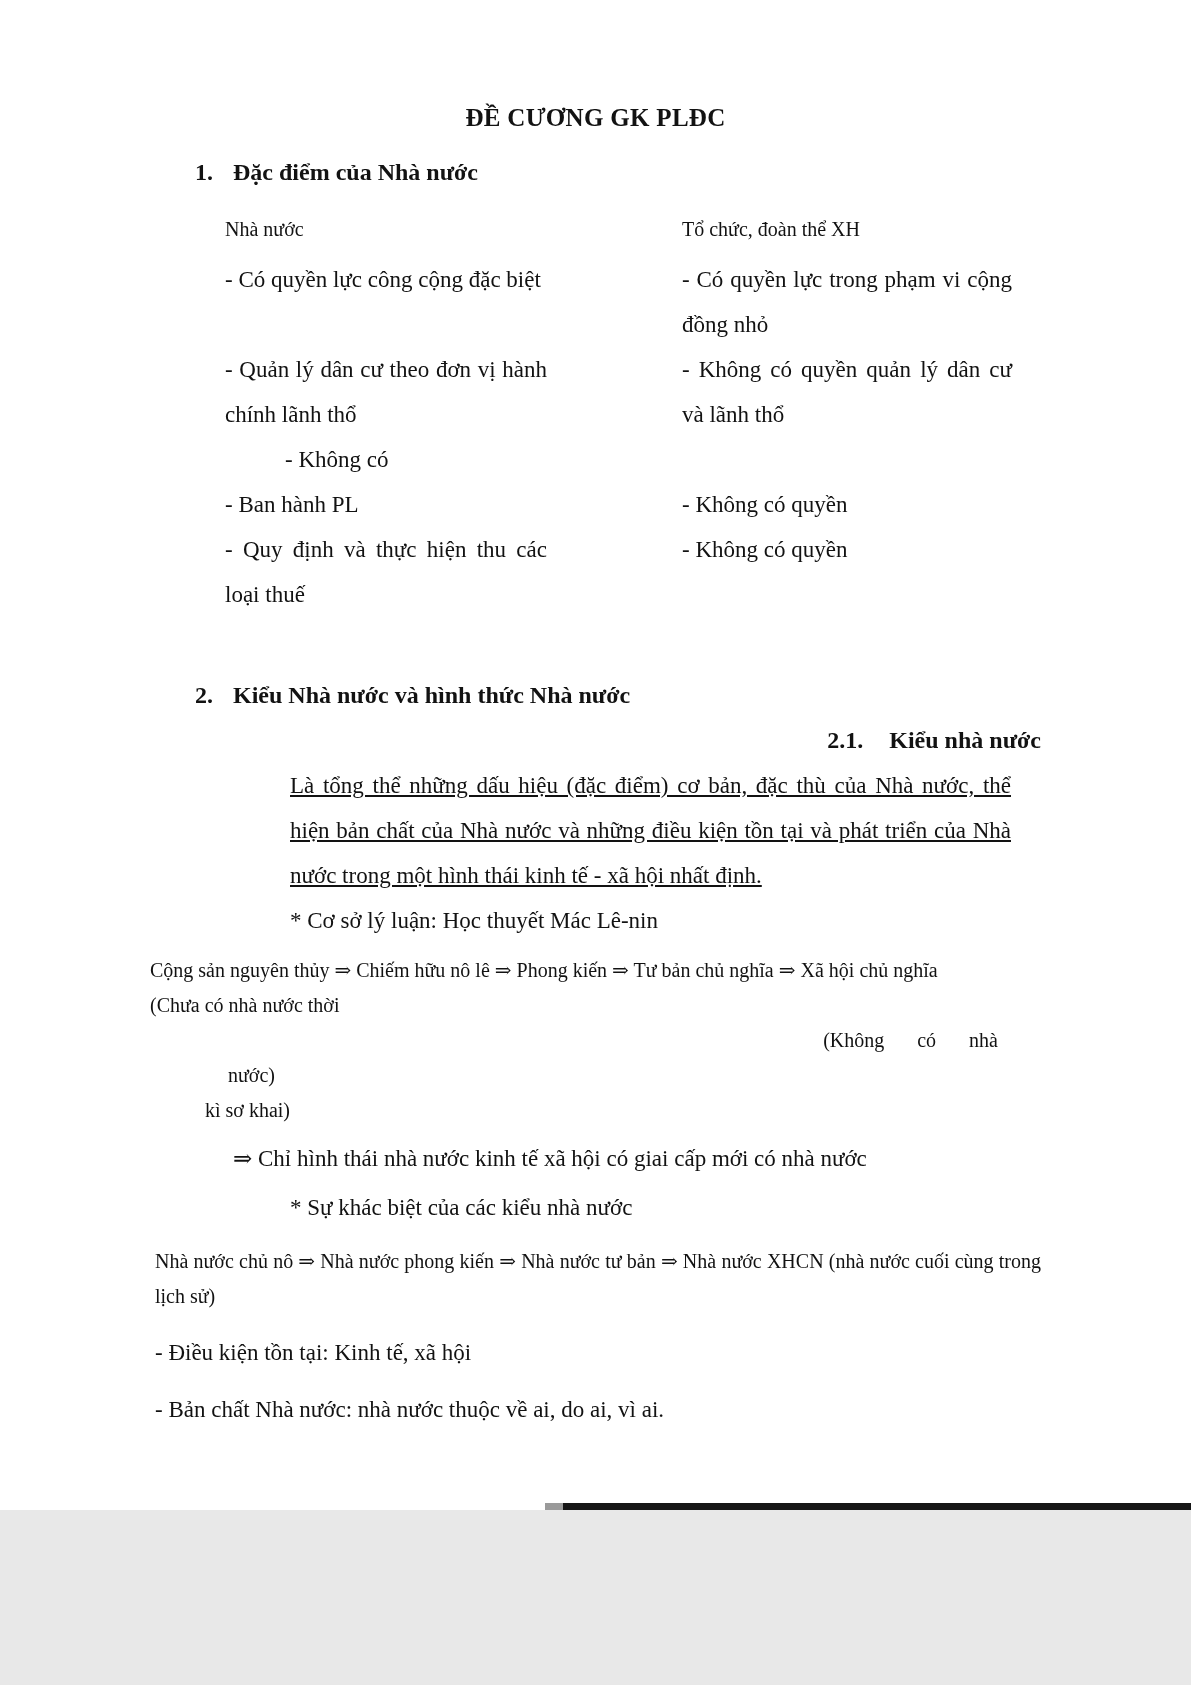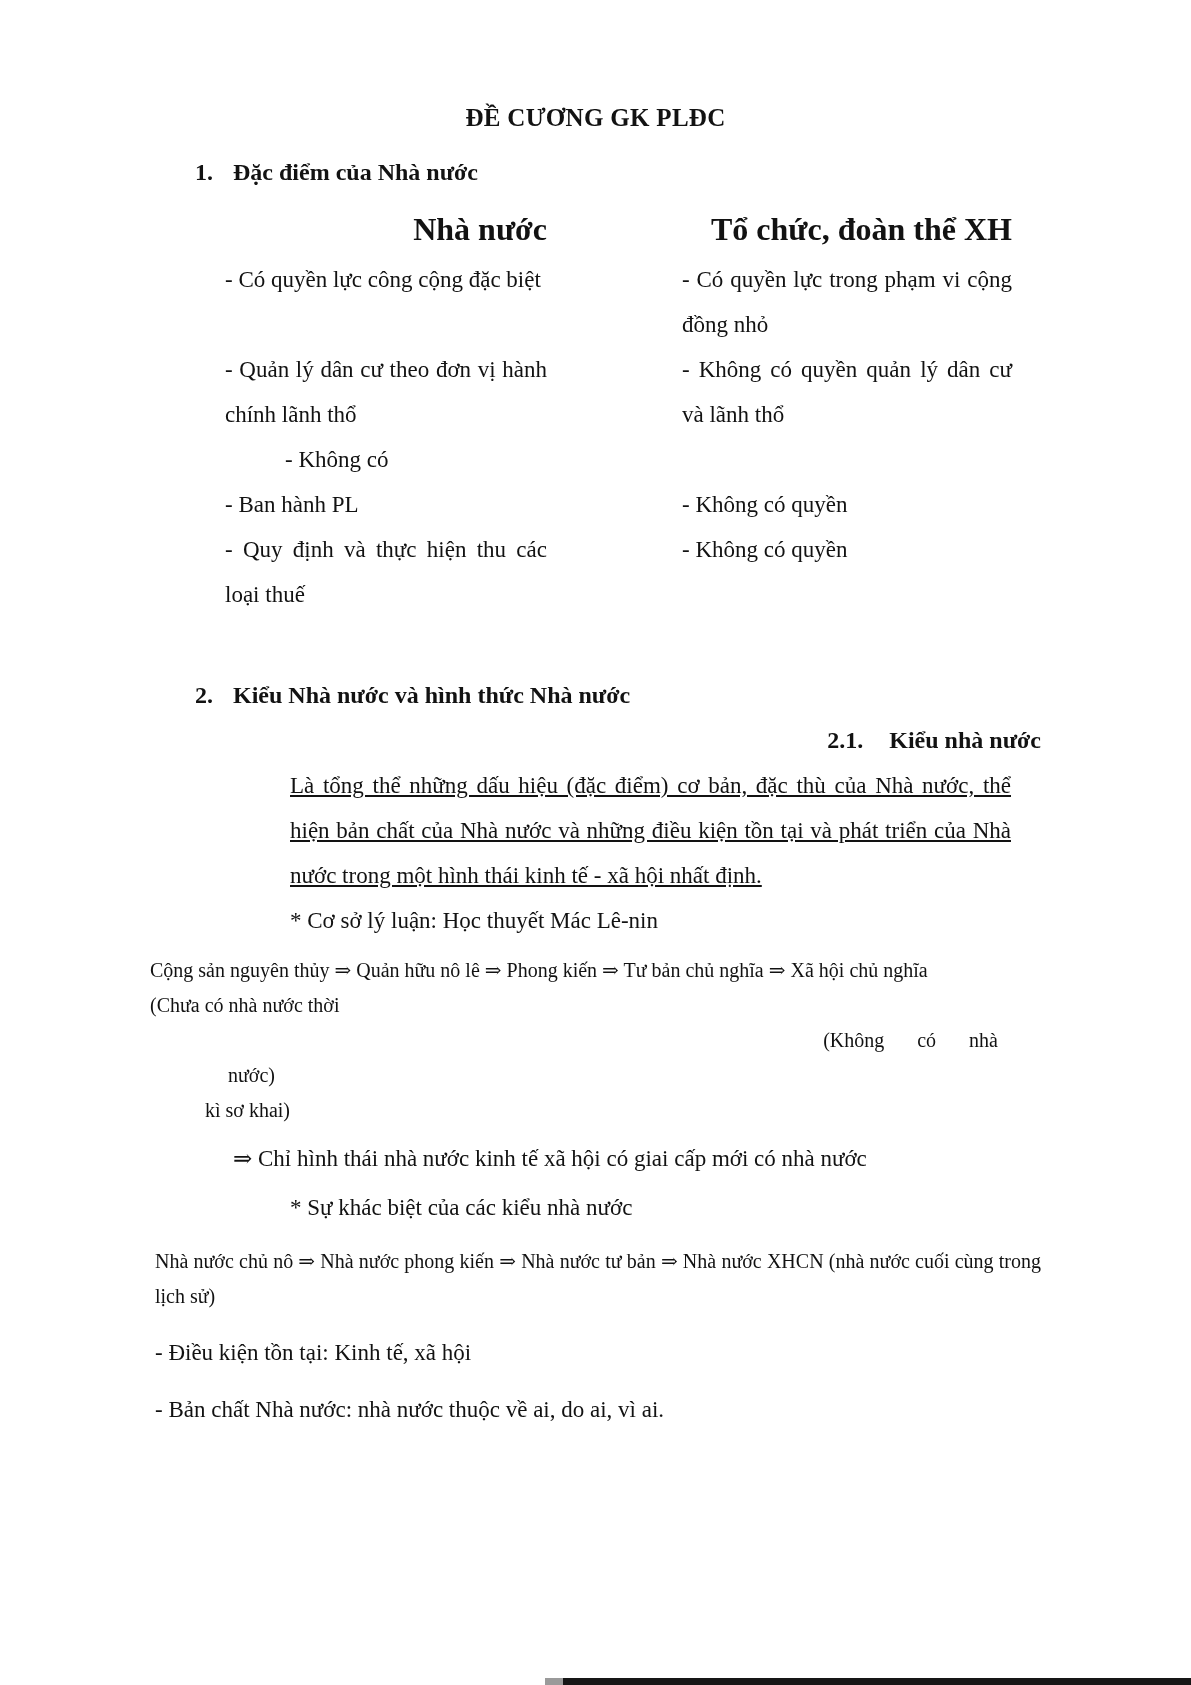--- a/index.html
+++ b/index.html
@@ -1,20 +1,20 @@
 <!DOCTYPE html>
 <html><head>
 <meta charset="utf-8">
 <style>
   * { box-sizing: border-box; }
   html, body { margin: 0; padding: 0; background: #e8e8e8; }
   .page {
     position: relative;
     width: 1191px;
-    height: 1685px;
+    height: 1510px;
     margin: 0 auto;
     background: #ffffff;
     font-family: "Liberation Serif", "DejaVu Serif", serif;
     font-size: 23px;
     color: #121212;
     overflow: hidden;
   }
   .content { padding: 100px 150px 0 150px; }
 
   .title {
@@ -35,23 +35,23 @@
   }
   .h1.s2 { margin-top: 56px; }
   .h-num { width: 38px; flex: none; }
 
   .cmp-table { margin-top: 12px; }
   .t-row { display: flex; line-height: 45px; }
   .t-row .cell-l { width: 322px; margin-left: 75px; text-align: justify; }
   .t-row .cell-r { width: 330px; margin-left: 135px; text-align: justify; }
   .t-head { margin-bottom: 5px; }
   .t-head .cell-l, .t-head .cell-r {
-    text-align: right;
-    font-weight: bold;
-    font-size: 32px;
+    text-align: left;
+    font-weight: normal;
+    font-size: 20px;
   }
 
   .h2 {
     display: flex;
     font-size: 24px;
     font-weight: bold;
     line-height: 45px;
     padding-left: 78px;
     justify-content: flex-end;
   }
@@ -154,21 +154,21 @@
 
     <div class="h2">
       <span class="h2-num">2.1.</span>
       <span>Kiểu nhà nước</span>
     </div>
 
     <div class="para">Là tổng thể những dấu hiệu (đặc điểm) cơ bản, đặc thù của Nhà nước, thể hiện bản chất của Nhà nước và những điều kiện tồn tại và phát triển của Nhà nước trong một hình thái kinh tế - xã hội nhất định.</div>
 
     <div class="basis">* Cơ sở lý luận: Học thuyết Mác Lê-nin</div>
 
-    <div class="small timeline">Cộng sản nguyên thủy ⇒ Quản hữu nô lê ⇒ Phong kiến ⇒ Tư bản chủ nghĩa ⇒ Xã hội chủ nghĩa</div>
+    <div class="small timeline">Cộng sản nguyên thủy ⇒ Chiếm hữu nô lê ⇒ Phong kiến ⇒ Tư bản chủ nghĩa ⇒ Xã hội chủ nghĩa</div>
 
     <div class="small note-row">
       <span>(Chưa có nhà nước thời</span>
       <span class="note-right">(Không có nhà</span>
     </div>
     <div class="small note2">nước)</div>
     <div class="small note3">kì sơ khai)</div>
 
     <div class="conclusion">⇒ Chỉ hình thái nhà nước kinh tế xã hội có giai cấp mới có nhà nước</div>
 

